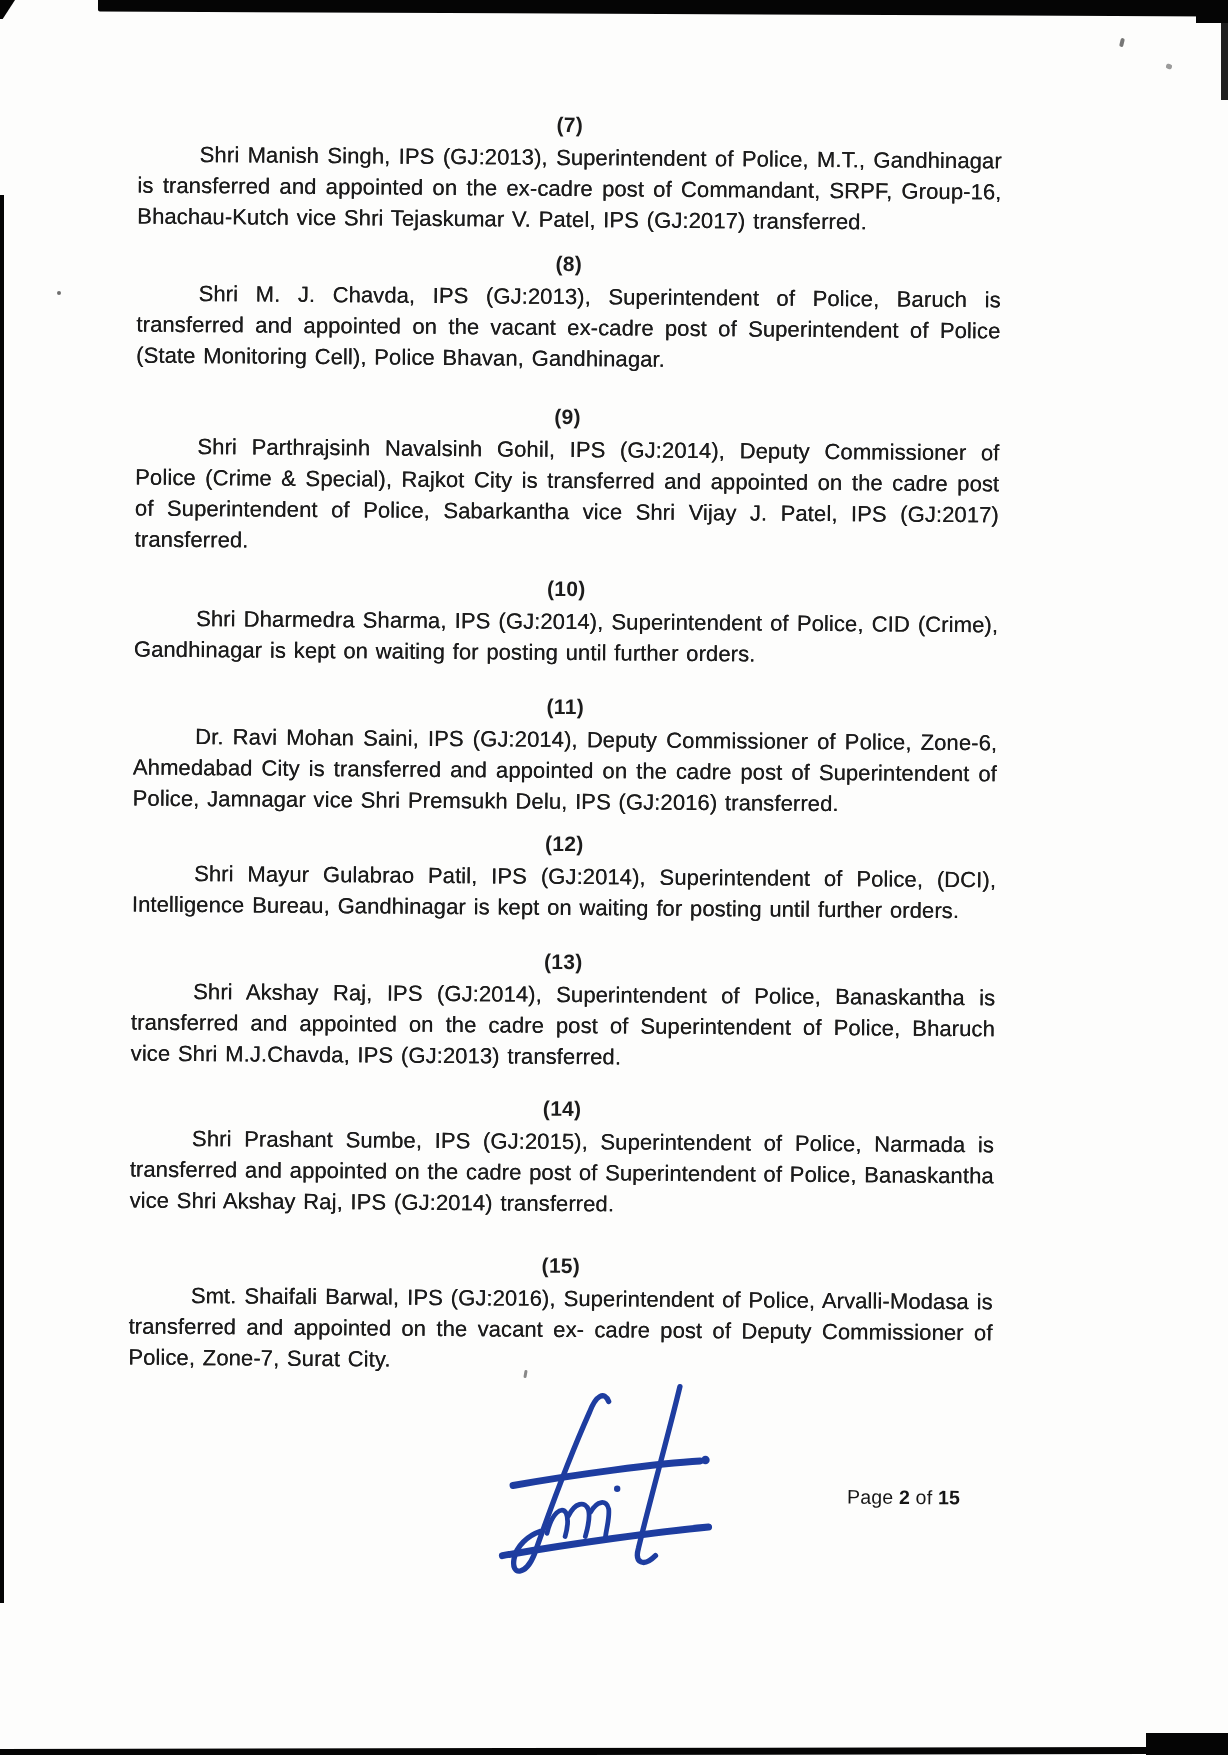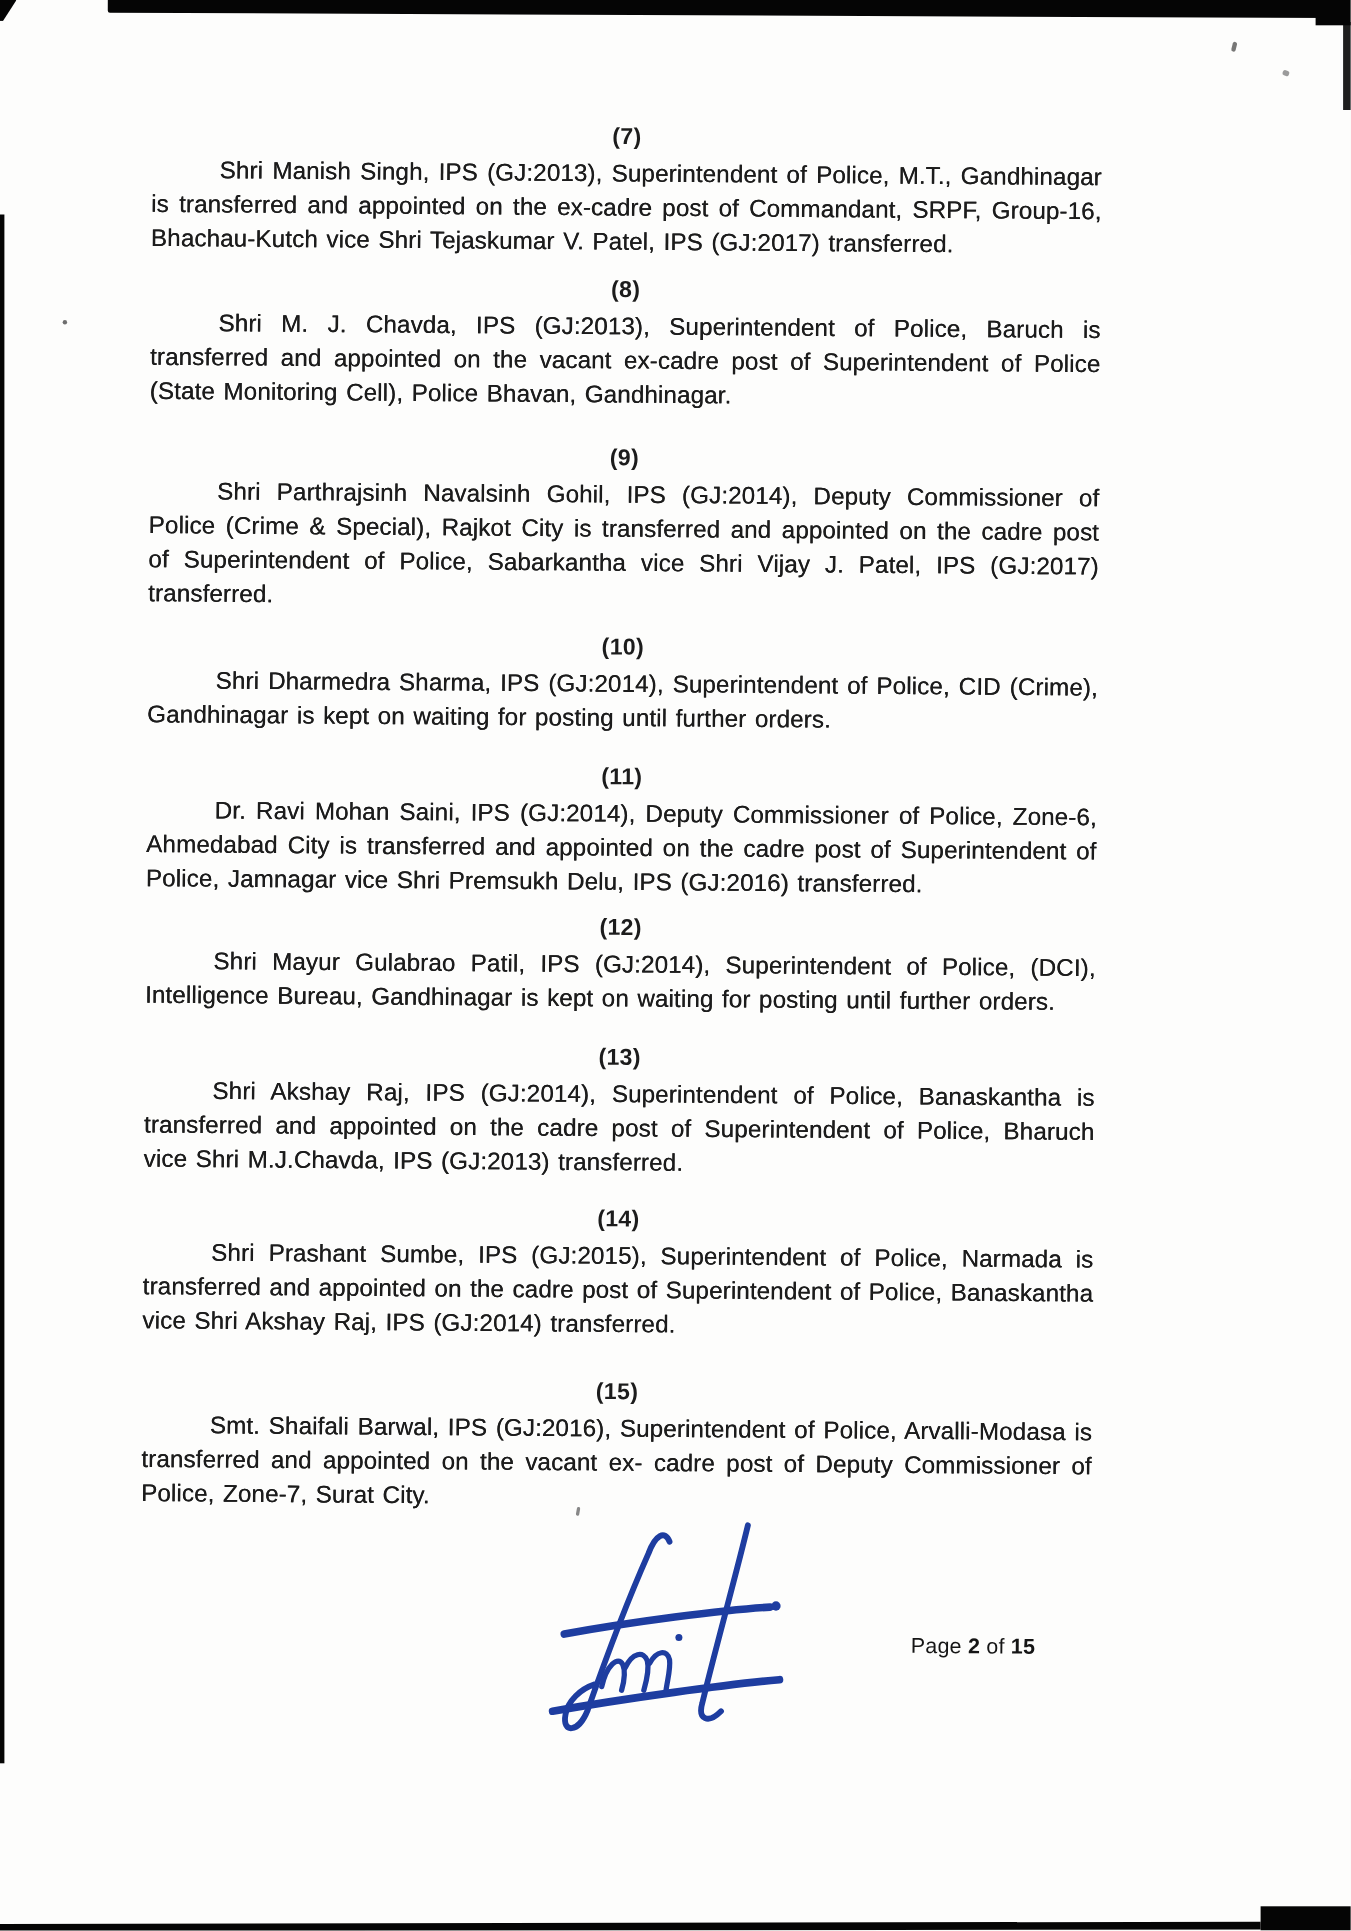--- a/index.html
+++ b/index.html
@@ -58,21 +58,21 @@
   .item-9{margin-top:30px;}
   .item-10{margin-top:18px;}
   .item-11{margin-top:26px;}
   .item-12{margin-top:14px;}
   .item-13{margin-top:26px;}
   .item-14{margin-top:24px;}
   .item-15{margin-top:34px;}
   
   .sig{position:absolute;left:468px;top:1376px;width:292px;height:202px;}
   .footer{
-    position:absolute;left:828px;top:1486px;
+    position:absolute;left:847px;top:1486px;
     font-size:19.5px;color:#151515;
     transform:rotate(0.4deg);
     letter-spacing:.2px;
     white-space:nowrap;
   }
   .footer b{font-weight:700;}
 </style>
 </head>
 <body>
 

